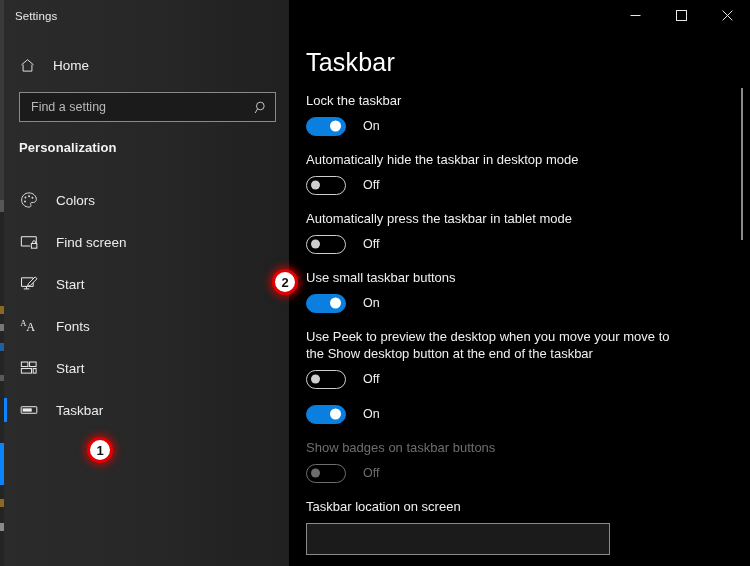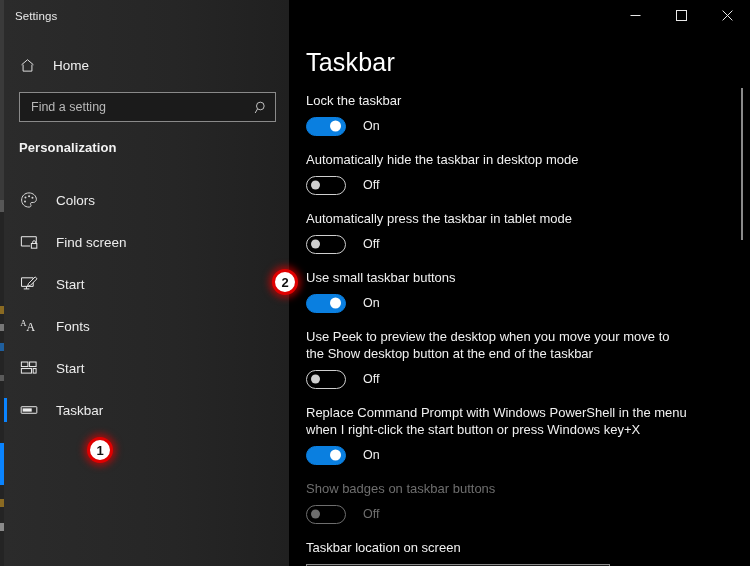--- a/index.html
+++ b/index.html
@@ -492,21 +492,20 @@
         <div class="setting-label">Use Peek to preview the desktop when you move your move to the Show desktop button at the end of the taskbar</div>
         <div class="toggle-row">
           <div class="toggle off">
             <span class="knob"></span>
           </div>
           <span class="toggle-state">Off</span>
         </div>
       </div>
 
       <div class="setting">
-        <div class="setting-label">Replace Command Prompt with Windows PowerShell in the menu when I right-click the start button or press Windows key+X</div>
         <div class="toggle-row">
           <div class="toggle on">
             <span class="knob"></span>
           </div>
           <span class="toggle-state">On</span>
         </div>
       </div>
 
       <div class="setting disabled">
         <div class="setting-label">Show badges on taskbar buttons</div>

